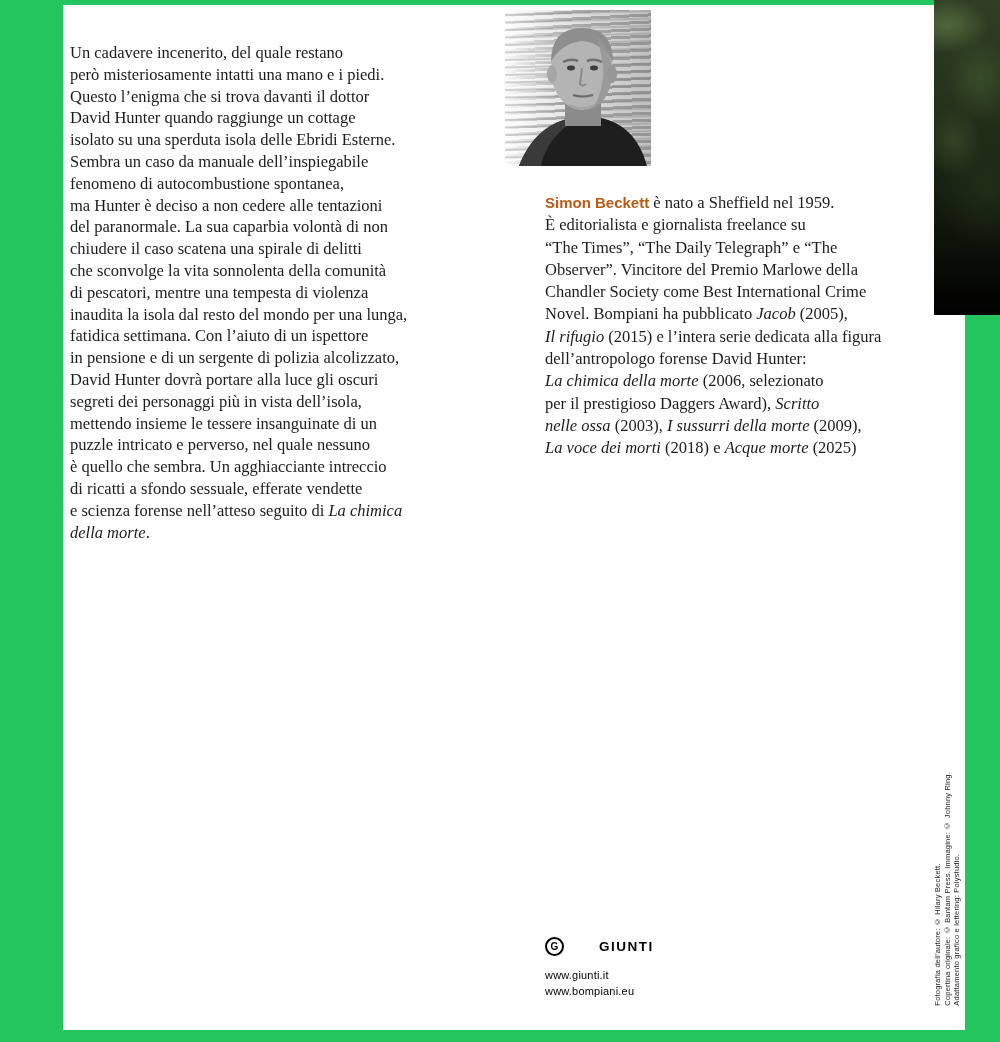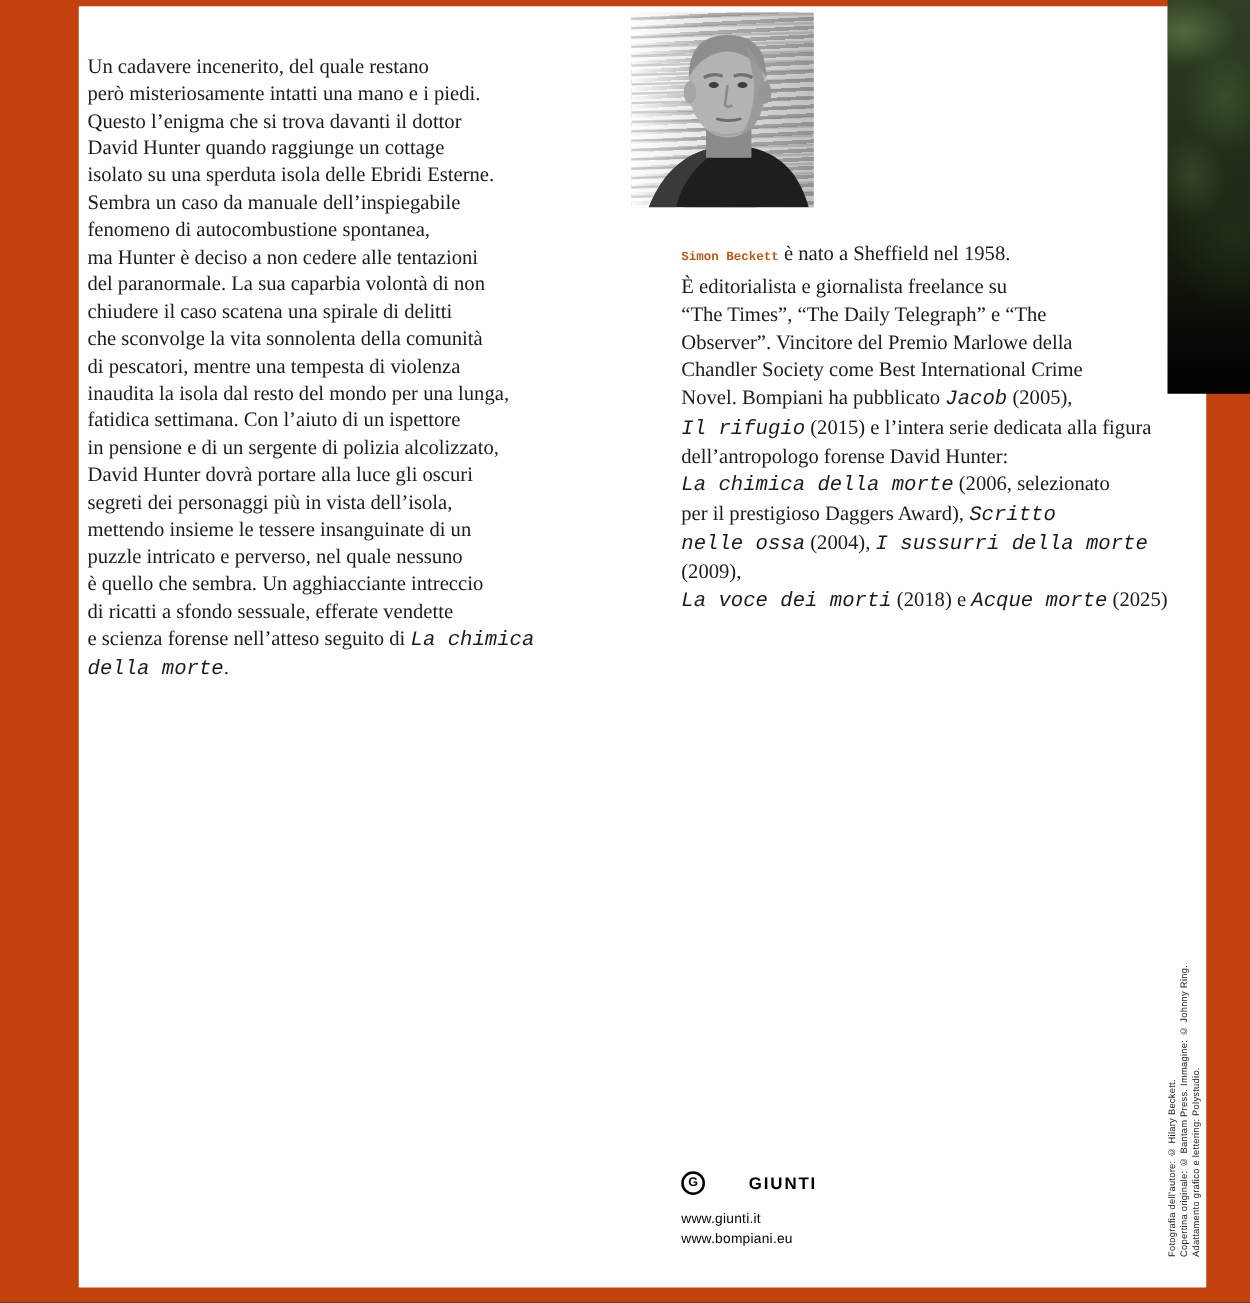--- a/index.html
+++ b/index.html
@@ -1,24 +1,24 @@
 <!DOCTYPE html>
 <html><head>
 <meta charset="utf-8">
 <style>
   html,body{margin:0;padding:0;background:#000;}
-  .page{position:relative;width:1000px;height:1042px;background:#c2410c;overflow:hidden;
+  .page{position:relative;width:1000px;height:1042px;background:#22c55e;overflow:hidden;
         font-family:"Liberation Serif", serif;}
   .flap{position:absolute;left:63px;top:5px;width:902px;height:1025px;background:#fefefe;}
 
   
   .blurb{position:absolute;left:7px;top:37px;width:445px;
          font-size:16.5px;line-height:21.8px;color:#1c1c1c;white-space:pre-wrap;}
-  .it{font-style:italic;font-family:Liberation Mono, monospace;}
-  .name{font-family:Liberation Mono, monospace;font-weight:bold;color:#b85b17;font-size:10px;}
+  .it{font-style:italic;}
+  .name{font-family:Liberation Sans, sans-serif;font-weight:bold;color:#b85b17;font-size:15px;}
 
   
   .photo{position:absolute;left:442px;top:5px;width:146px;height:156px;overflow:hidden;
          background:
           linear-gradient(90deg, rgba(255,255,255,.95), rgba(215,215,215,.25) 40%, rgba(125,125,125,.4)),
           repeating-linear-gradient(177deg, #ececec 0 4px, #a2a2a2 4px 7px);}
   .photo svg{display:block;}
 
   
   .bio{position:absolute;left:482px;top:187px;width:420px;
@@ -115,31 +115,31 @@
         <path d="M58 52 Q 66 48 73 51" stroke="#6f6f6f" stroke-width="2.5" fill="none"></path>
         <path d="M82 51 Q 89 48 97 52" stroke="#6f6f6f" stroke-width="2.5" fill="none"></path>
         <ellipse cx="66" cy="58" rx="4" ry="2.4" fill="#3c3c3c"></ellipse>
         <ellipse cx="89" cy="58" rx="4" ry="2.4" fill="#3c3c3c"></ellipse>
         <path d="M77 58 L 75 74 Q 77 77 81 74" stroke="#8a8a8a" stroke-width="2" fill="none"></path>
         <path d="M68 85 Q 77 88 88 85" stroke="#6a6a6a" stroke-width="2" fill="none"></path>
         <path d="M64 95 Q 77 102 92 94" stroke="#9a9a9a" stroke-width="2" fill="none" opacity="0.6"></path>
       </svg>
     </div>
 
-    <div class="bio"><span class="name">Simon Beckett</span><span> è nato a Sheffield nel 1958.
+    <div class="bio"><span class="name">Simon Beckett</span><span> è nato a Sheffield nel 1959.
 È editorialista e giornalista freelance su
 “The Times”, “The Daily Telegraph” e “The
 Observer”. Vincitore del Premio Marlowe della
 Chandler Society come Best International Crime
 Novel. Bompiani ha pubblicato </span><span class="it">Jacob</span><span> (2005),
 </span><span class="it">Il rifugio</span><span> (2015) e l’intera serie dedicata alla figura
 dell’antropologo forense David Hunter:
 </span><span class="it">La chimica della morte</span><span> (2006, selezionato
 per il prestigioso Daggers Award), </span><span class="it">Scritto
-nelle ossa</span><span> (2004), </span><span class="it">I sussurri della morte</span><span> (2009),
+nelle ossa</span><span> (2003), </span><span class="it">I sussurri della morte</span><span> (2009),
 </span><span class="it">La voce dei morti</span><span> (2018) e </span><span class="it">Acque morte</span><span> (2025)</span></div>
 
     <div class="publisher">
       <div class="logo">
         <span class="logo-circle">G</span>
         <span class="logo-text">GIUNTI</span>
       </div>
       <div class="urls">
         <div>www.giunti.it</div>
         <div>www.bompiani.eu</div>

